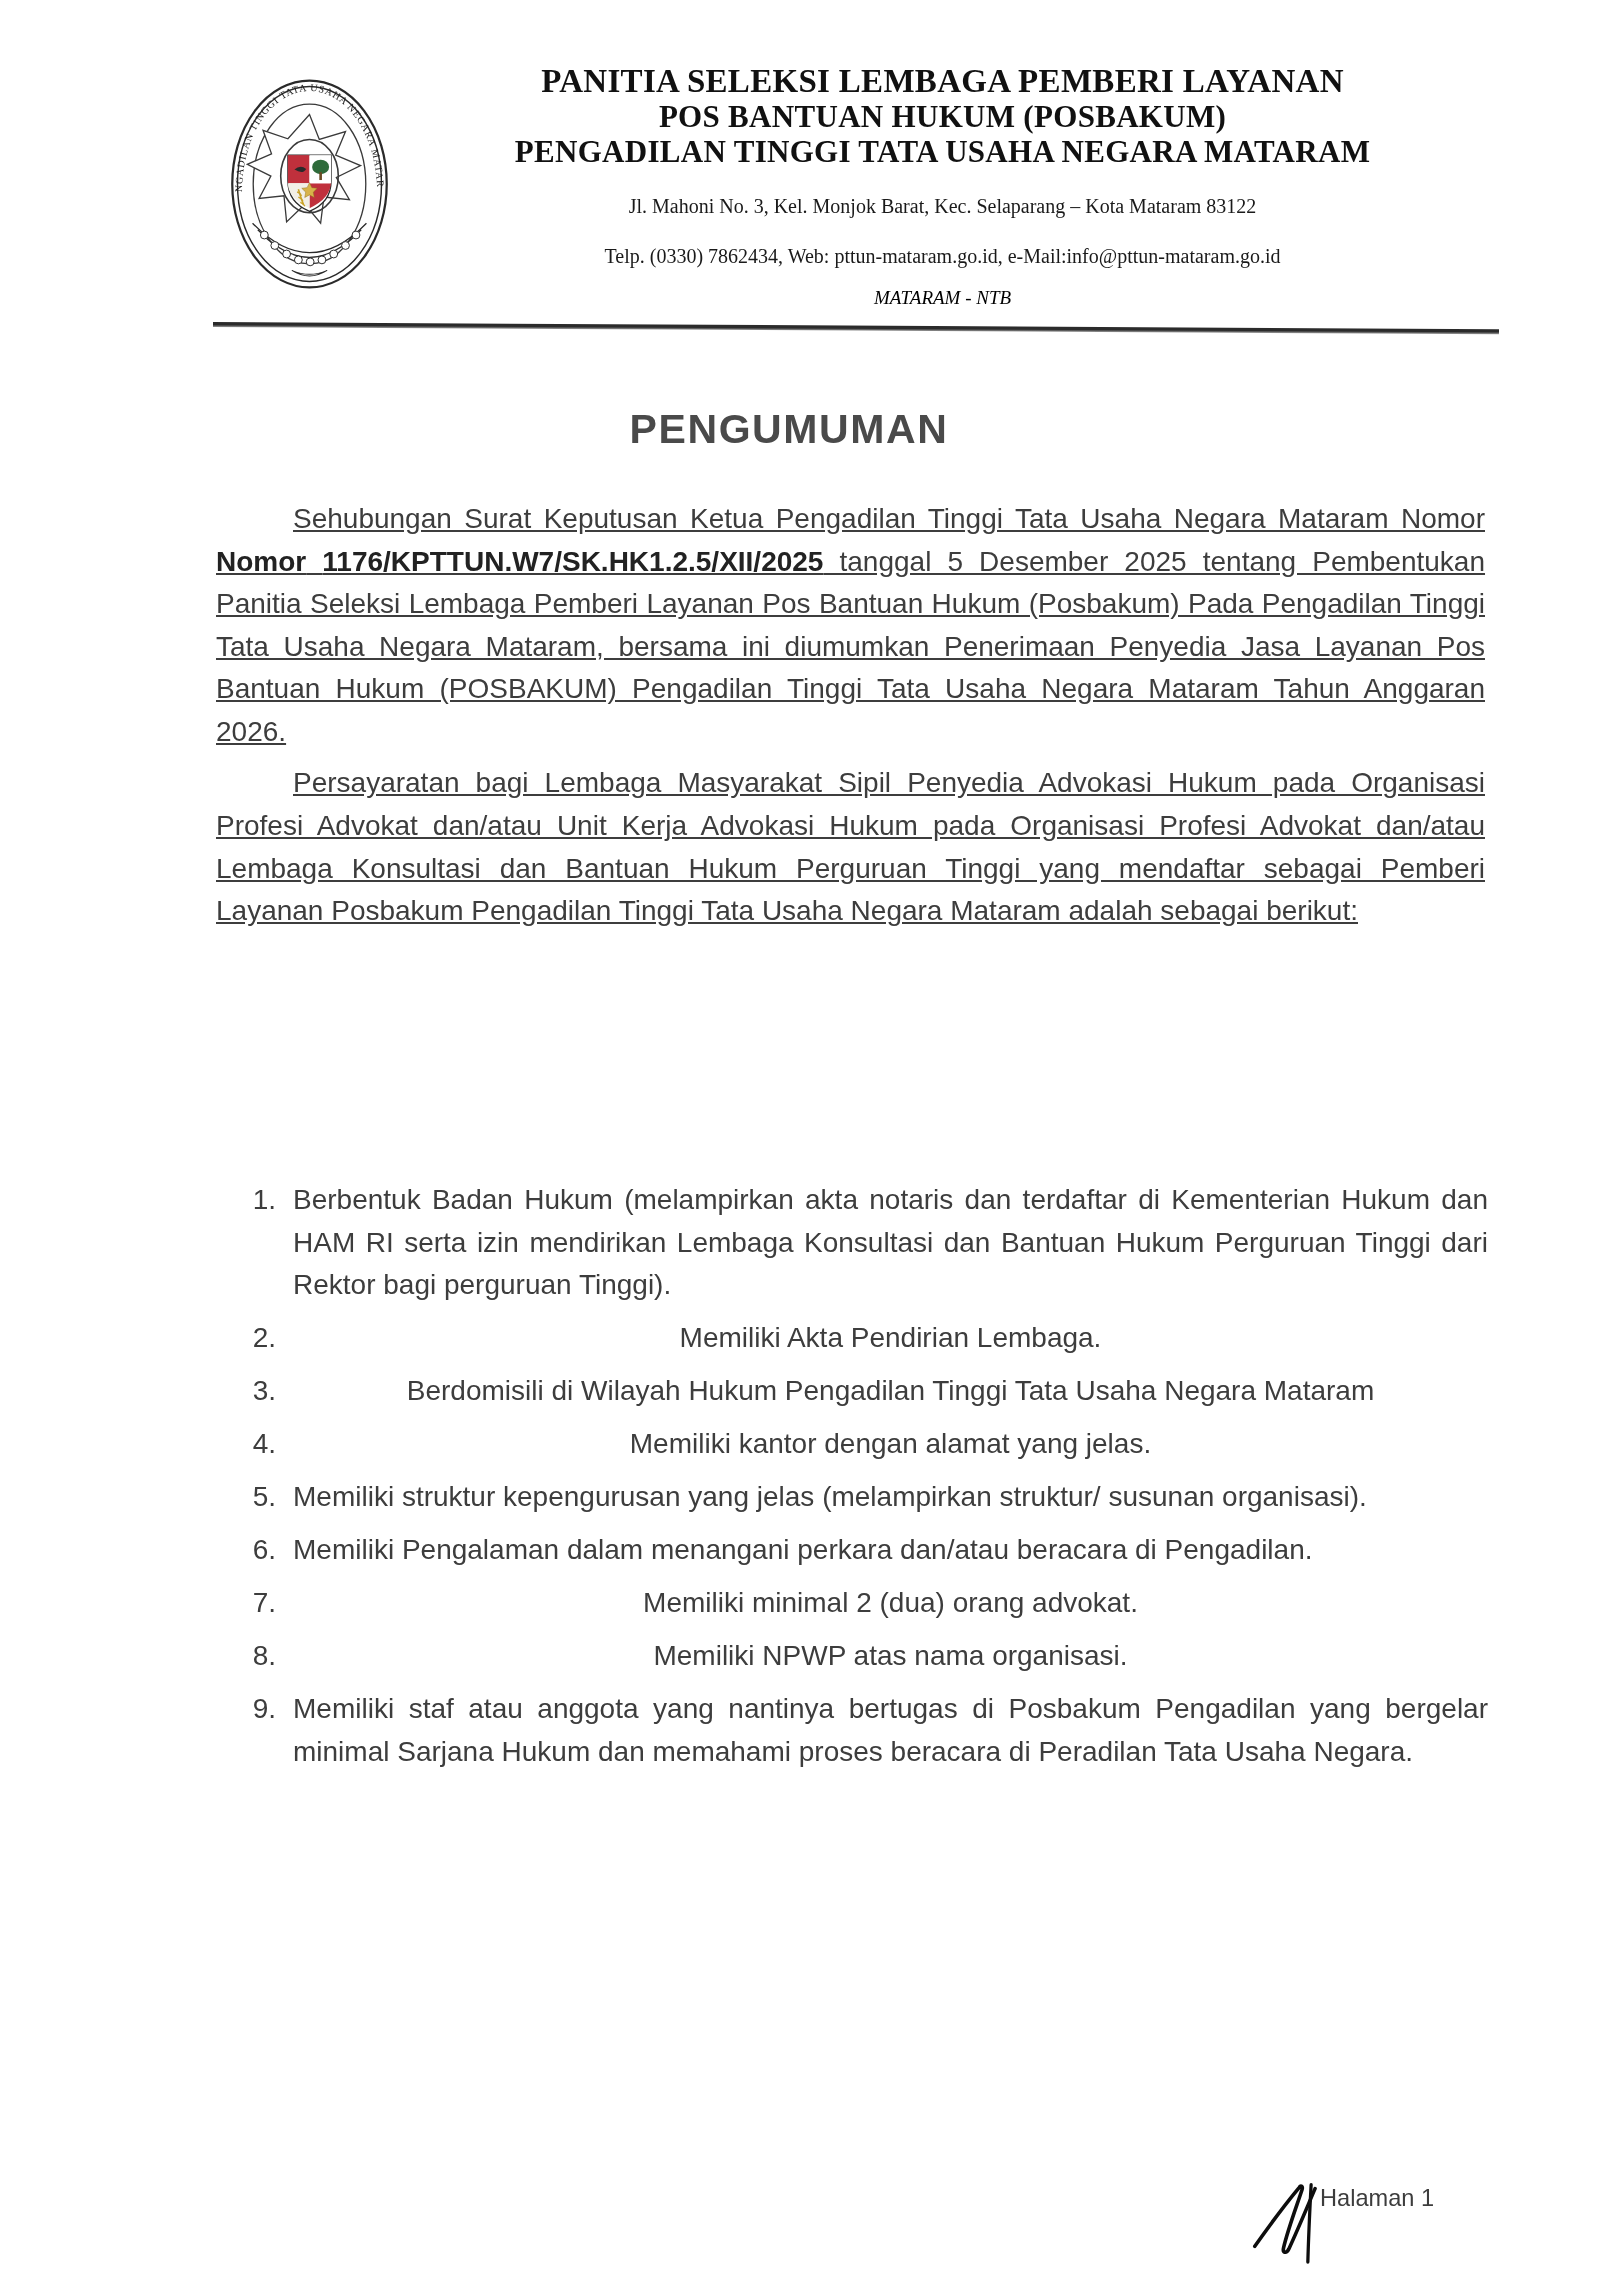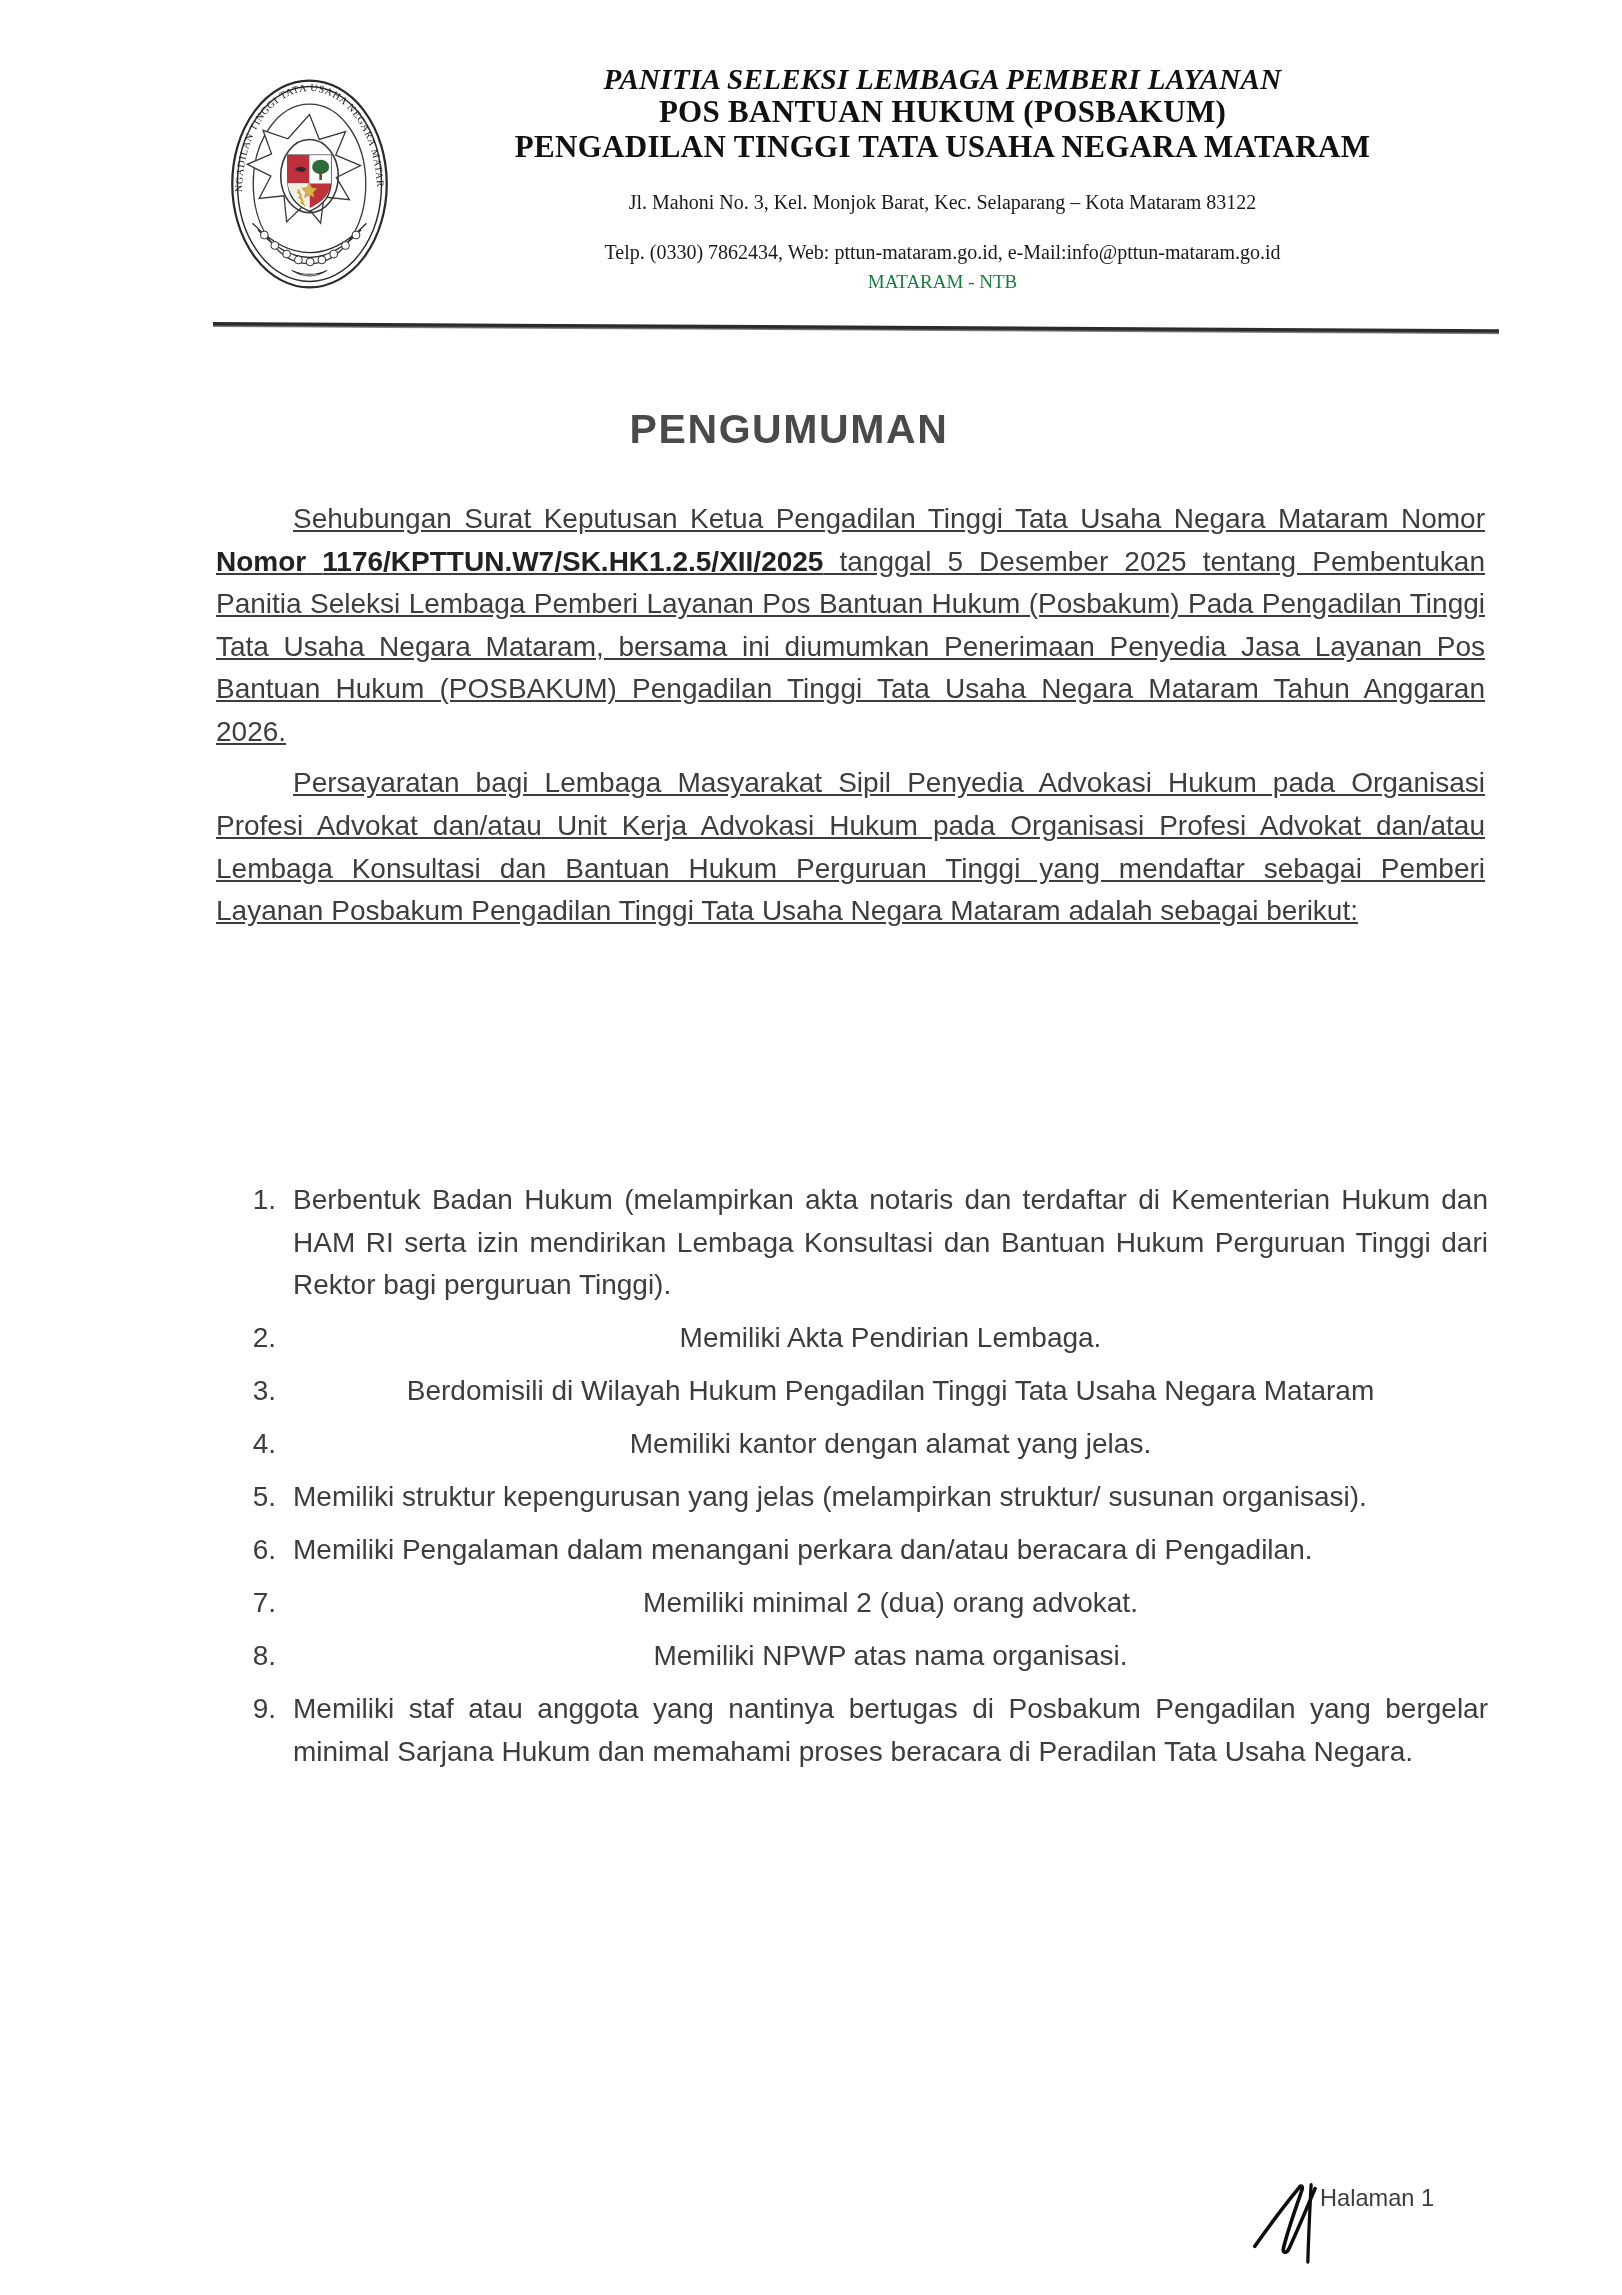--- a/index.html
+++ b/index.html
@@ -41,35 +41,36 @@
     width: 1073px;
     text-align: center;
   }
   .lh-line1, .lh-line2, .lh-line3 {
     font-family: "Liberation Serif", serif;
     font-weight: bold;
     color: #111111;
     letter-spacing: 0.3px;
     line-height: 1.12;
   }
-  .lh-line1 { font-size: 29px; font-style: italic; }
+  .lh-line1 { font-size: 33px; }
   .lh-line2 { font-size: 31px; }
   .lh-line3 { font-size: 31px; }
   .lh-addr {
     font-family: "Liberation Serif", serif;
     font-size: 20px;
     color: #1a1a1a;
     line-height: 1.30;
     margin-top: 24px;
   }
   .lh-city {
     font-family: "Liberation Serif", serif;
     font-size: 19px;
-    color: #15803d;
-    margin-top: 6px;
+    color: #000000;
+    margin-top: 18px;
+    font-style: italic;
   }
 
   .hrule {
     position: absolute;
     left: 213px;
     top: 322px;
     width: 1286px;
     height: 4.6px;
     background: linear-gradient(to bottom, #2b2b2b 0%, #2b2b2b 55%, #9a9a9a 100%);
     transform: rotate(0.32deg);

